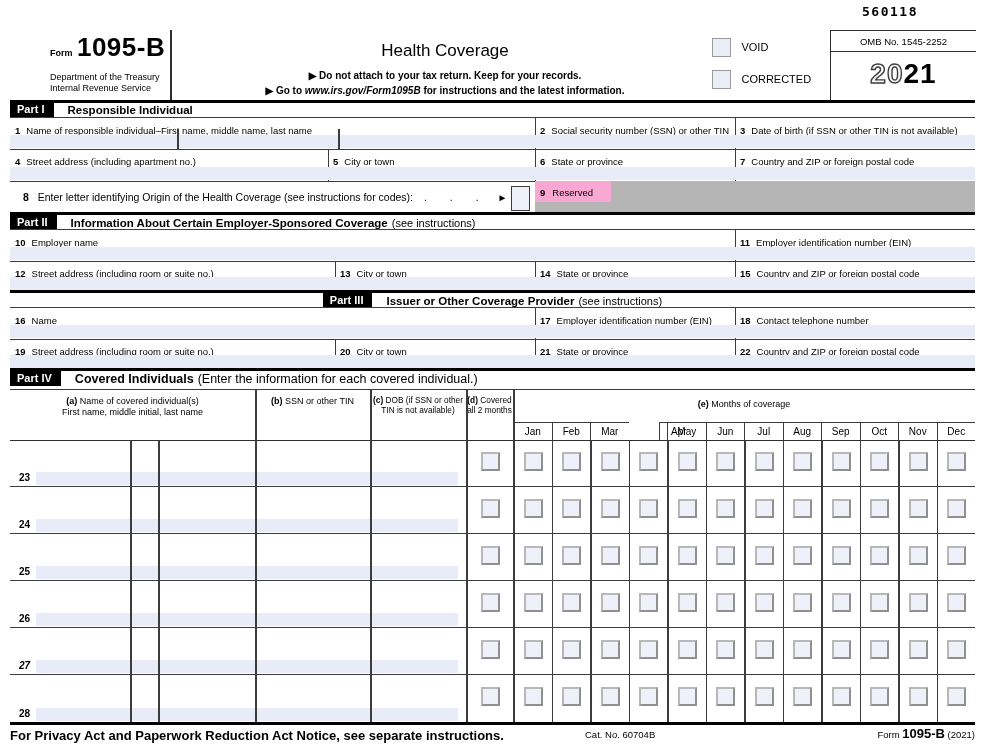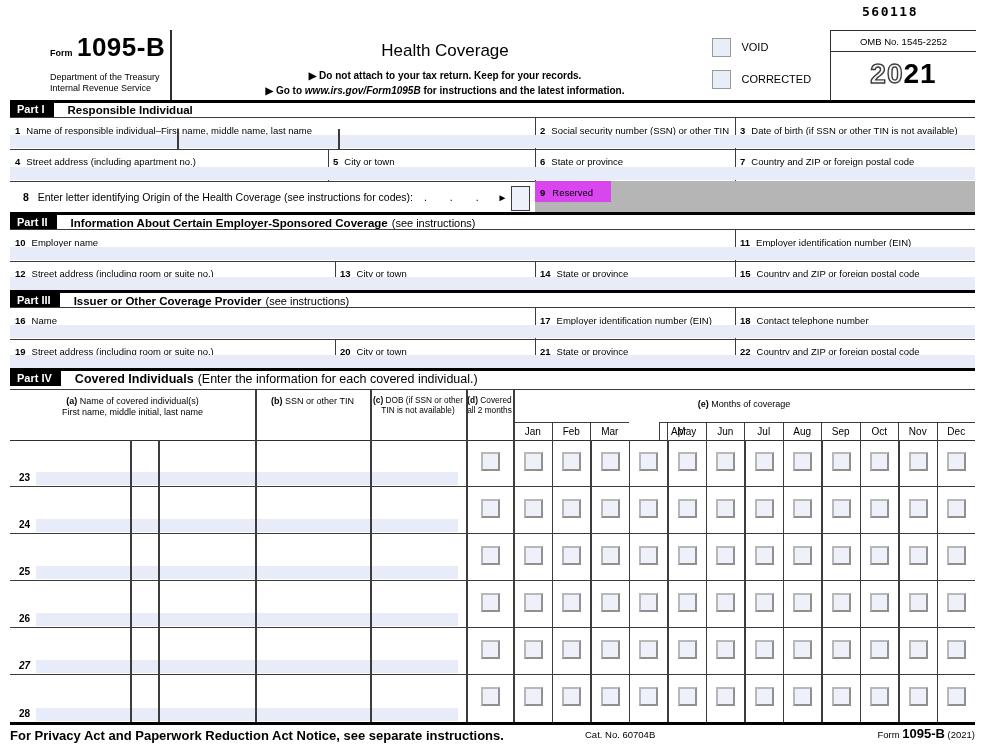--- a/index.html
+++ b/index.html
@@ -42,21 +42,21 @@
   .trow{position:absolute;left:0;right:0;border-bottom:1.5px solid #3c3c3c;}
   .cell{position:absolute;top:0;bottom:0;border-right:1.5px solid #3c3c3c;overflow:hidden;}
   .cell.last{border-right:none;}
   .fnum{font-weight:bold;font-size:9.5px;}
   .flabel{font-size:9.5px;}
   .labelline{padding:2px 0 0 5px;white-space:nowrap;}
   .labelline .flabel{margin-left:6px;}
   .band{position:absolute;left:0;right:0;bottom:1px;height:13px;background:#e8ecf8;}
   .bandtick{position:absolute;bottom:0;height:20px;width:1.5px;background:#3c3c3c;}
   .graycell{background:#b5b5b5;}
-  .chip{display:inline-block;background:#d946ef;padding:1px 18px 2px 5px;}
+  .chip{display:inline-block;background:#f9a8d4;padding:1px 18px 2px 5px;}
   .line8row{font-size:10.5px;}
   .line8text{position:absolute;left:5px;top:10px;white-space:nowrap;}
   .leaders{letter-spacing:10px;margin-left:8px;}
   .arrow{margin-left:6px;font-size:10px;}
   .codebox{position:absolute;left:493px;top:5px;width:17px;height:23px;background:#eef1fa;border:1.5px solid #3c3c3c;}
 
   
   .p4hdr{position:absolute;left:10px;top:389px;width:965px;height:50px;border-bottom:1.8px solid #2f2f2f;}
   .p4cell{position:absolute;top:0;bottom:0;display:flex;flex-direction:column;justify-content:flex-start;
           align-items:center;text-align:center;}
@@ -211,21 +211,21 @@
         <div class="band"></div>
       </div>
       <div class="cell last" style="left:725px;width:240px;">
         <div class="labelline"><span class="fnum">15</span><span class="flabel">Country and ZIP or foreign postal code</span></div>
         <div class="band"></div>
       </div>
     </div>
   </div>
 
   <div class="thickrule" style="top:290px;"></div>
-  <div class="pbar" style="top:293px;">
+  <div class="pbar" style="top:293px;justify-content:center;">
     <span class="pbox">Part III</span>
     <span class="ptitle">Issuer or Other Coverage Provider</span>
     <span class="psub">(see instructions)</span>
   </div>
   <div class="tbl" style="top:307px;height:61px;border-top:1.5px solid #3c3c3c;">
     <div class="trow" style="top:0;height:31px;">
       <div class="cell" style="left:0;width:525px;">
         <div class="labelline"><span class="fnum">16</span><span class="flabel">Name</span></div>
         <div class="band"></div>
       </div>

